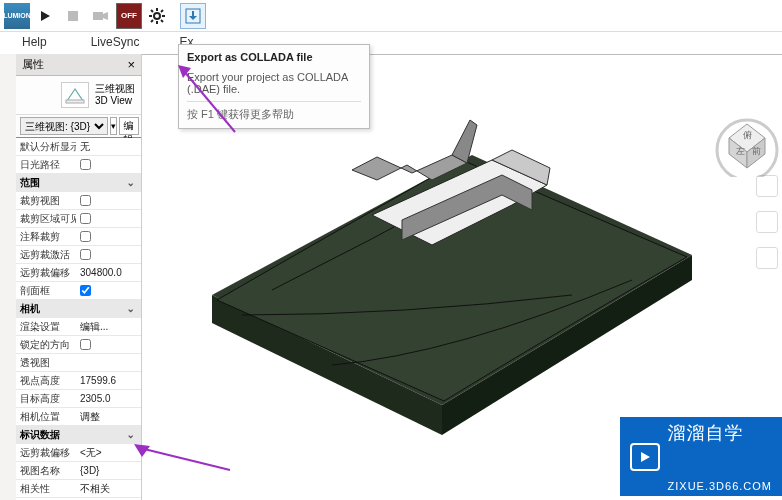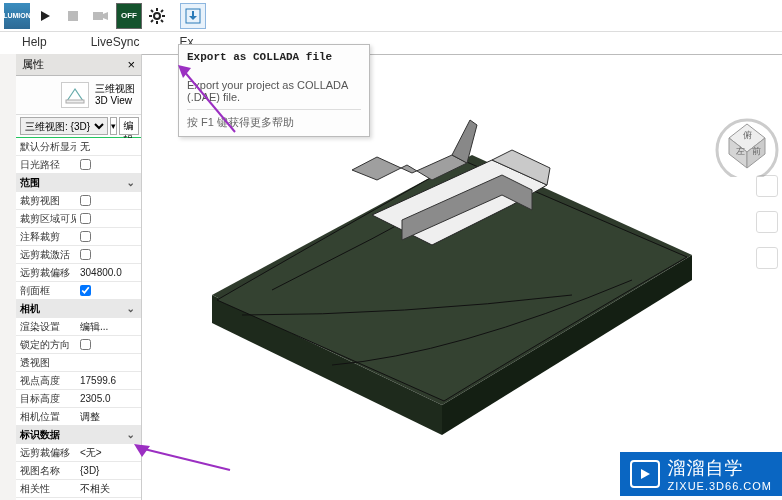--- a/index.html
+++ b/index.html
@@ -6,21 +6,21 @@
 body { width: 782px; height: 500px; overflow: hidden; background: #fff; position: relative; }
 
 .toolbar1 { height: 32px; display: flex; align-items: center; padding: 2px 4px; gap: 2px; border-bottom: 1px solid #ddd; }
 .toolbar1 .btn { width: 26px; height: 26px; display: flex; align-items: center; justify-content: center; border: 1px solid transparent; background: #fff; cursor: pointer; }
 .toolbar1 .highlighted { border: 1px solid #8db6df; background: #e8f2fb; }
 .app-tile { width: 26px; height: 26px; background: linear-gradient(#3a8dbf,#2d6a95); display:flex;align-items:center;justify-content:center;color:#fff;font-size:7px;font-weight:bold; }
 .menubar { height: 22px; display: flex; font-size: 12px; color: #333; }
 .menubar div { padding: 3px 22px; cursor: pointer; }
 
 .tooltip { position: absolute; left: 178px; top: 44px; width: 192px; background: #fdfdfd; border: 1px solid #bbb; box-shadow: 2px 2px 4px rgba(0,0,0,.15); padding: 6px 8px; font-size: 11px; z-index: 50; }
-.tooltip .tt-title { font-weight: bold; margin-bottom: 16px; color: #222; font-family: Liberation Mono, monospace; }
+.tooltip .tt-title { font-weight: bold; margin-bottom: 8px; color: #222; }
 .tooltip .tt-desc { color: #555; margin-bottom: 6px; }
 .tooltip .tt-hint { color: #666; border-top: 1px solid #ddd; padding-top: 5px; }
 
 .workspace { display: flex; height: calc(100% - 54px); }
 
 .prop-panel { width: 142px; background: #f4f3f2; border-right: 1px solid #ccc; font-size: 10px; display:flex; flex-direction:column;padding-left:16px; }
 .panel-title { background: #e4e3e1; border-bottom: 1px solid #bbb; padding: 3px 6px; font-size: 11px; display: flex; justify-content: space-between; align-items: center; }
 .panel-title .x { cursor: pointer; font-size: 13px; line-height:11px; }
 
 .type-row { display: flex; align-items: center; padding: 6px; gap: 6px; background: #fdfdfd; border-bottom: 1px solid #ddd; justify-content: flex-end; }
@@ -49,21 +49,21 @@
 .viewcube { position: absolute; top: 52px; right: 0px; }
 .nav-icons { position: absolute; top: 120px; right: 4px; display:flex; flex-direction:column; gap:14px; opacity:.3; }
 .nav-icons div { width:22px; height:22px; border:1px solid #888; border-radius:3px; }
 
 .arrow1 { position: absolute; left: 175px; top: 62px; z-index: 60; pointer-events:none; }
 .arrow2 { position: absolute; left: 130px; top: 440px; z-index: 60; pointer-events:none; }
 
 .watermark { position: absolute; right: 0; bottom: 4px; background: #0a66c2; color: #fff; display: flex; align-items: center; padding: 4px 10px; gap: 8px; font-size: 12px; }
 .watermark .logo { width: 30px; height: 28px; border:2px solid #fff; border-radius:4px; display:flex;align-items:center;justify-content:center;}
 .watermark .brand { font-size: 18px; font-weight: normal; letter-spacing:1px;}
-.watermark .domain { font-size: 11px; letter-spacing: 1px; }
+.watermark .domain { font-size: 11px; letter-spacing: 1px; margin-top: 35px; }
 </style>
 </head>
 <body>
 
 <div class="toolbar1">
   <div class="app-tile">LUMION</div>
   <div class="btn">
       <svg width="12" height="12">
         <polygon points="2,1 11,6 2,11" fill="#222"></polygon>
       </svg>
@@ -72,21 +72,21 @@
       <svg width="10" height="10">
         <rect width="10" height="10" fill="#bbb"></rect>
       </svg>
     </div>
   <div class="btn">
       <svg width="16" height="10">
         <rect x="0" y="1" width="10" height="8" fill="#bbb"></rect>
         <polygon points="10,3 15,1 15,9 10,7" fill="#bbb"></polygon>
       </svg>
     </div>
-  <div class="btn" style="font-size:8px;background:#14532d;color:#fff;font-weight:bold;border:1px solid #666">OFF</div>
+  <div class="btn" style="font-size:8px;background:#7f1d1d;color:#fff;font-weight:bold;border:1px solid #666">OFF</div>
   <div class="btn">
       <svg width="16" height="16" viewBox="0 0 16 16">
         <circle cx="8" cy="8" r="3" fill="none" stroke="#222" stroke-width="2"></circle>
         <g stroke="#222" stroke-width="2">
           <line x1="8" y1="0" x2="8" y2="3"></line>
           <line x1="8" y1="13" x2="8" y2="16"></line>
           <line x1="0" y1="8" x2="3" y2="8"></line>
           <line x1="13" y1="8" x2="16" y2="8"></line>
           <line x1="2" y1="2" x2="4" y2="4"></line>
           <line x1="12" y1="12" x2="14" y2="14"></line>

